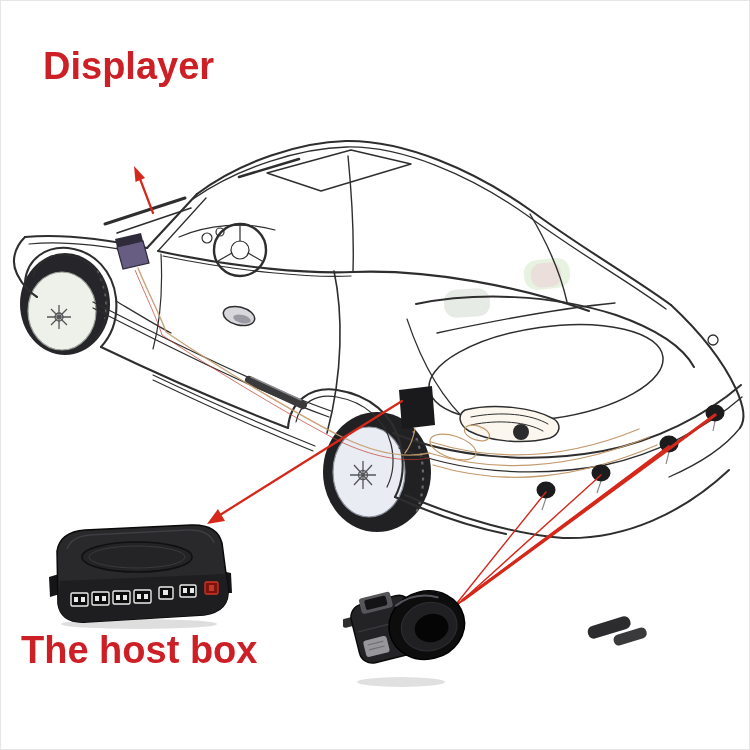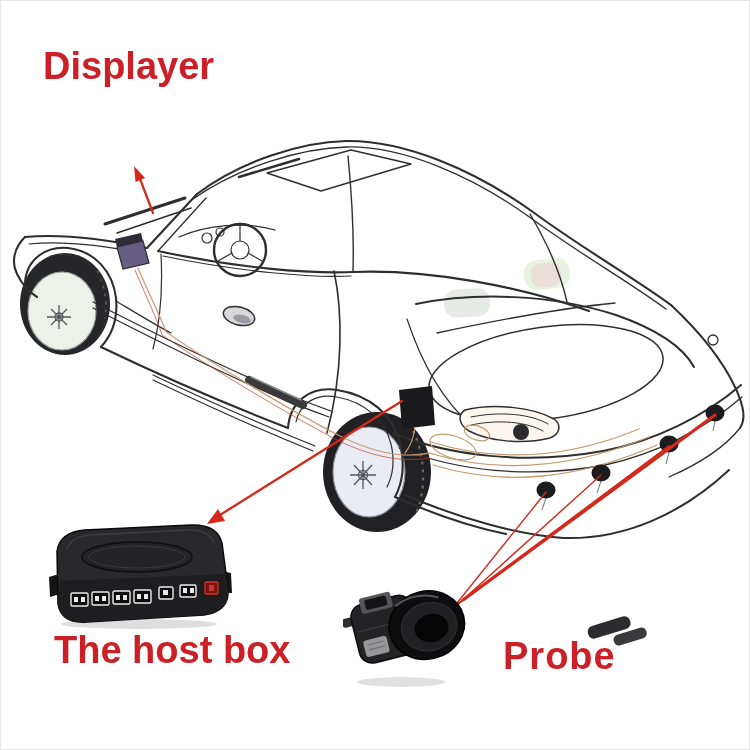--- a/index.html
+++ b/index.html
@@ -12,21 +12,21 @@
     position:relative;width:750px;height:750px;box-sizing:border-box;
     border:1px solid var(--d-page-border-color,#e6e6e6);
     background:var(--d-page-background,#fff);
   }
   .car-art{position:absolute;left:0;top:0;width:750px;height:750px;}
   .label{
     position:absolute;font-weight:bold;font-size:38px;line-height:1.05;
     color:var(--d-page-accent-red,#cd2026);white-space:nowrap;
   }
   .displayer-label{left:42px;top:46px;}
-  .hostbox-label{left:53px;top:630px;}
+  .hostbox-label{left:20px;top:630px;}
   .probe-label{left:502px;top:636px;letter-spacing:1px;}
   .prod{position:absolute;}
   .displayer-img{left:50px;top:106px;width:160px;height:58px;}
   .hostbox-img{left:42px;top:518px;width:196px;height:112px;}
   .probe-img{left:342px;top:568px;width:126px;height:122px;}
   
   .cl{stroke:var(--d-page-line-color,#2e2e2e);fill:none;stroke-linecap:round;stroke-linejoin:round;}
   .ar{stroke:var(--d-page-arrow-red,#d5281b);fill:none;stroke-linecap:round;}
   .arh{fill:var(--d-page-arrow-red,#d5281b);stroke:none;}
   .sd{fill:var(--d-car-sensor-color,#1c1c1e);stroke:none;}
@@ -230,15 +230,14 @@
         <path d="M16,52 L72,52" stroke="#39393d" stroke-width="1.5"></path>
         <rect x="18" y="62" width="24" height="17" rx="3" fill="#96969b"></rect>
         <path d="M22,67 L38,67 M22,72 L38,72" stroke="#6f6f74" stroke-width="1.2"></path>
         <ellipse cx="84" cy="62" rx="38" ry="34" fill="#0d0d0e" stroke="#000000" stroke-width="1.5"></ellipse>
         <ellipse cx="86" cy="64" rx="28" ry="24" fill="#202023" stroke="#2c2c30" stroke-width="1.2"></ellipse>
         <ellipse cx="88" cy="66" rx="17" ry="14" fill="#050506"></ellipse>
         <path d="M58,36 Q80,26 102,38" stroke="#55555c" stroke-width="2" fill="none"></path>
       </g>
     </svg>
   </div>
-  <div class="label probe-label">Probe</div>
 
 </div>
 
 </body></html>

